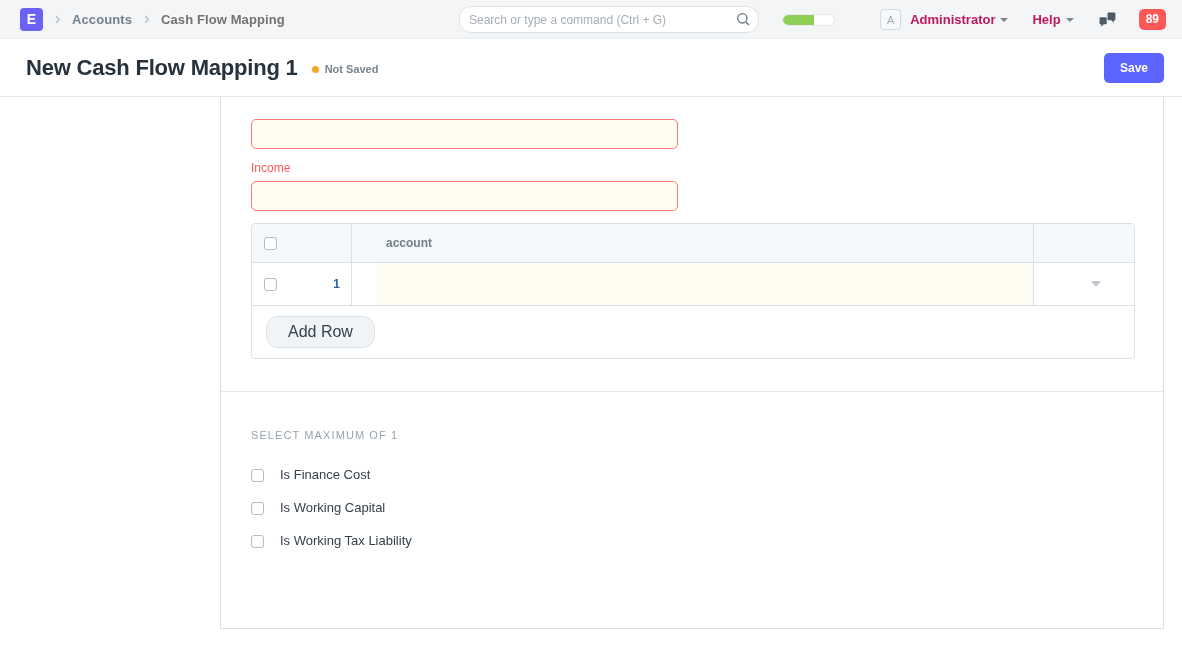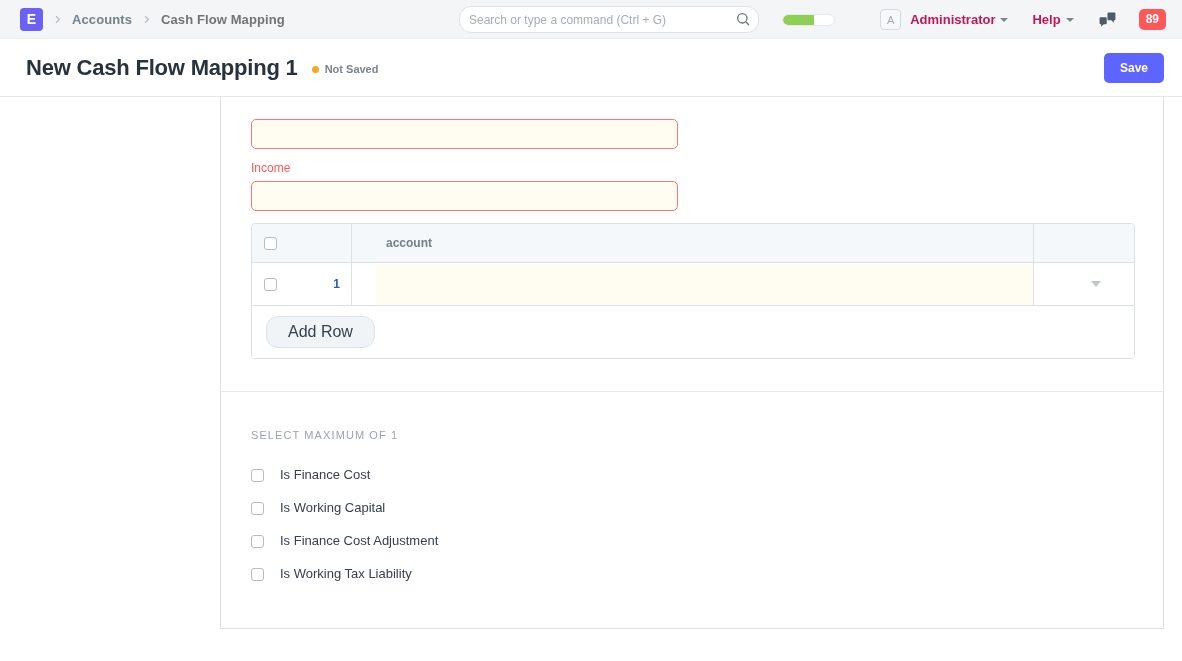--- a/index.html
+++ b/index.html
@@ -460,22 +460,18 @@
       <div class="check-item">
         <input type="checkbox" class="chk" style="">
         <span class="chk-label">Is Finance Cost</span>
       </div>
       <div class="check-item">
         <input type="checkbox" class="chk" style="">
         <span class="chk-label">Is Working Capital</span>
       </div>
       <div class="check-item">
         <input type="checkbox" class="chk" style="">
-        <span class="chk-label">Is Finance Cost Adjustment</span>
-      </div>
-      <div class="check-item">
-        <input type="checkbox" class="chk" style="">
         <span class="chk-label">Is Working Tax Liability</span>
       </div>
     </div>
 
   </div>
 </div>
 
 </body></html>

